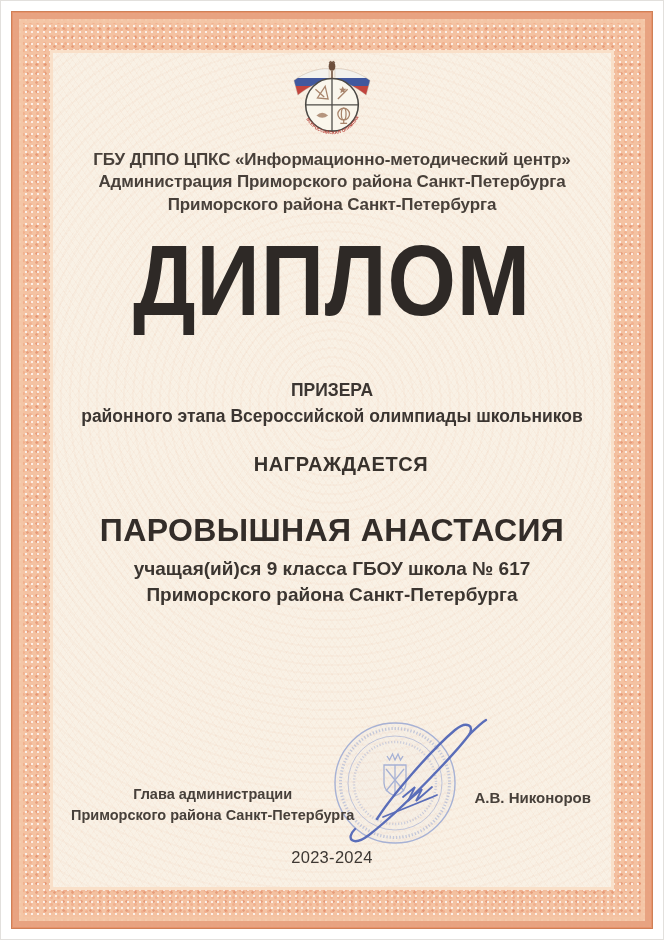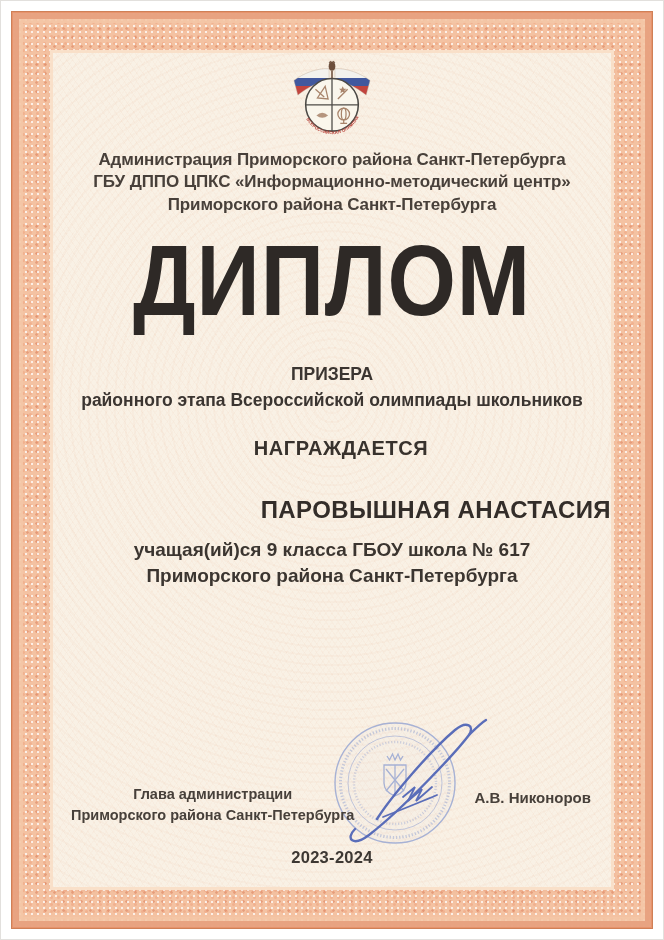--- a/index.html
+++ b/index.html
@@ -36,37 +36,37 @@
       repeating-radial-gradient(circle at 50% 42%, rgba(228,172,140,.07) 0 2px, transparent 2px 9px);
     box-shadow:0 0 0 3px rgba(249,226,203,.95), 0 0 8px rgba(225,150,110,.45);
     text-align:center;color:#3c3630;
   }
   .logo{display:block;margin:6px auto 0;width:118px;height:78px;}
   .org{margin-top:12px;font-size:17px;font-weight:700;line-height:1.32;color:#48403a;letter-spacing:-.1px;}
   .title{
     margin-top:14px;font-size:100px;font-weight:700;line-height:1;
     color:#2e2926;letter-spacing:1px;transform:scaleX(.88);transform-origin:50% 50%;
   }
-  .award{margin-top:32px;font-size:17.5px;font-weight:700;line-height:1.45;color:#3b3531;}
+  .award{margin-top:48px;font-size:17.5px;font-weight:700;line-height:1.45;color:#3b3531;}
   .awarded{margin-top:24px;font-size:20px;font-weight:700;letter-spacing:.6px;color:#38322d;padding-left:18px;}
-  .name{margin-top:36px;font-size:24px;font-weight:700;letter-spacing:.4px;color:#332d29;line-height:1.15;text-align:right;}
-  .rec{margin-top:13px;font-size:19px;font-weight:700;line-height:1.38;color:#3b3530;}
+  .name{margin-top:36px;font-size:32px;font-weight:700;letter-spacing:.4px;color:#332d29;line-height:1.15;}
+  .rec{margin-top:7px;font-size:19px;font-weight:700;line-height:1.38;color:#3b3530;}
   
   .stampsig{position:absolute;left:266px;top:652px;width:200px;height:175px;}
   .signer-left{
     position:absolute;left:18px;top:731px;text-align:center;
     font-size:14.5px;font-weight:700;line-height:1.45;color:#47403a;
   }
   .signer-name{
     position:absolute;right:20px;top:736px;text-align:left;
     font-size:15px;font-weight:700;color:#47403a;
   }
   .year{
     position:absolute;left:0;right:0;top:795px;text-align:center;
-    font-size:16.5px;font-weight:700;color:#3d3833;letter-spacing:.3px;
+    font-size:16.5px;font-weight:400;color:#3d3833;letter-spacing:.3px;
   }
 </style>
 </head>
 <body>
 
 <div class="page">
   <div class="frame"></div>
 
   <div class="sheet">
 
@@ -105,22 +105,22 @@
         <line x1="72" y1="62.5" x2="72" y2="66"></line>
         <line x1="68.5" y1="66" x2="75.5" y2="66"></line>
       </g>
 
       <text font-size="4.2" fill="#b53a32" font-weight="bold" letter-spacing=".25">
         <textPath href="#arcpath" startOffset="2">ВСЕРОССИЙСКАЯ ОЛИМПИАДА ШКОЛЬНИКОВ</textPath>
       </text>
     </svg>
 
     <div class="org">
+      <div>ГБУ ДППО ЦПКС «Информационно-методический центр»</div>
       <div>Администрация Приморского района Санкт-Петербурга</div>
-      <div>ГБУ ДППО ЦПКС «Информационно-методический центр»</div>
       <div>Приморского района Санкт-Петербурга</div>
     </div>
 
     <div class="title">ДИПЛОМ</div>
 
     <div class="award">
       <div>ПРИЗЕРА</div>
       <div>районного этапа Всероссийской олимпиады школьников</div>
     </div>
 

